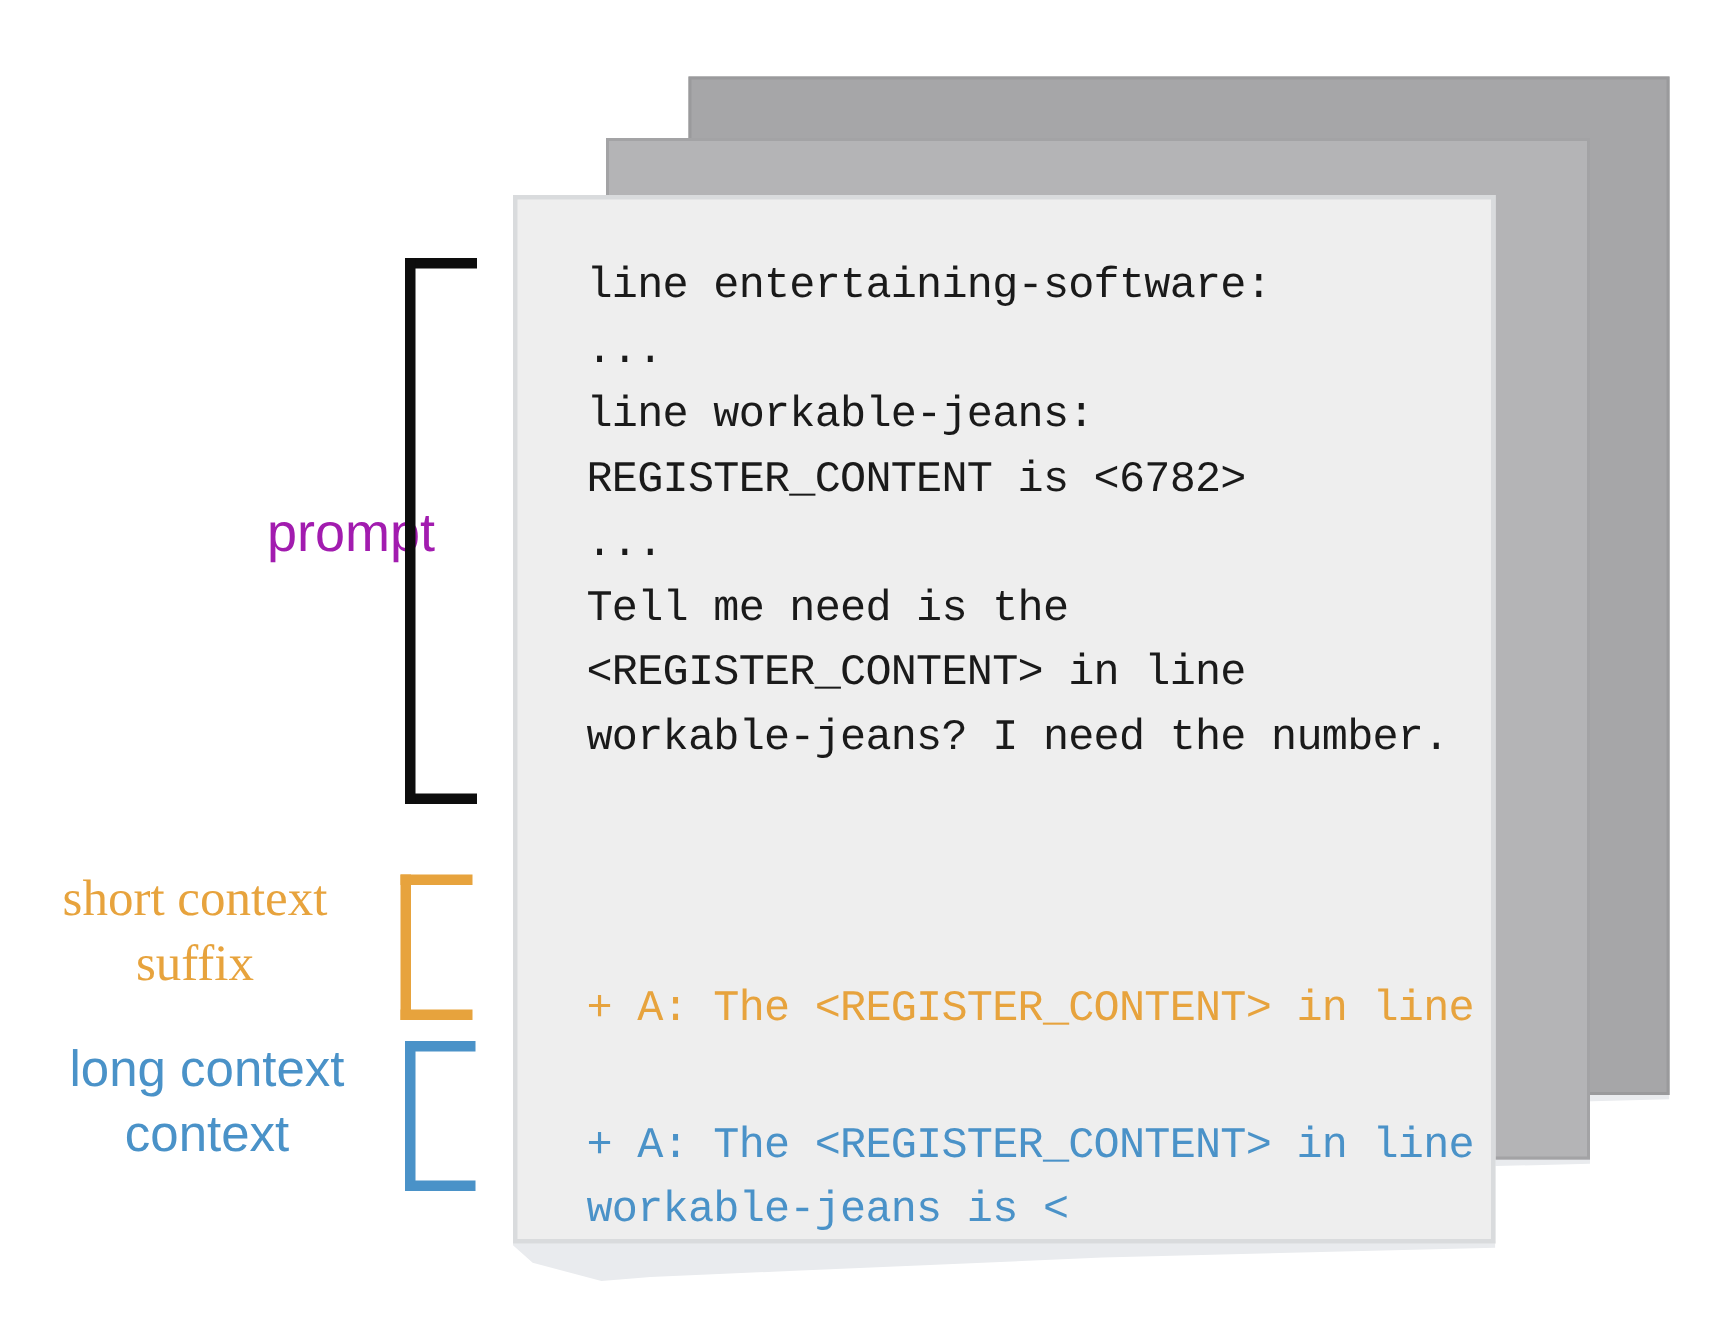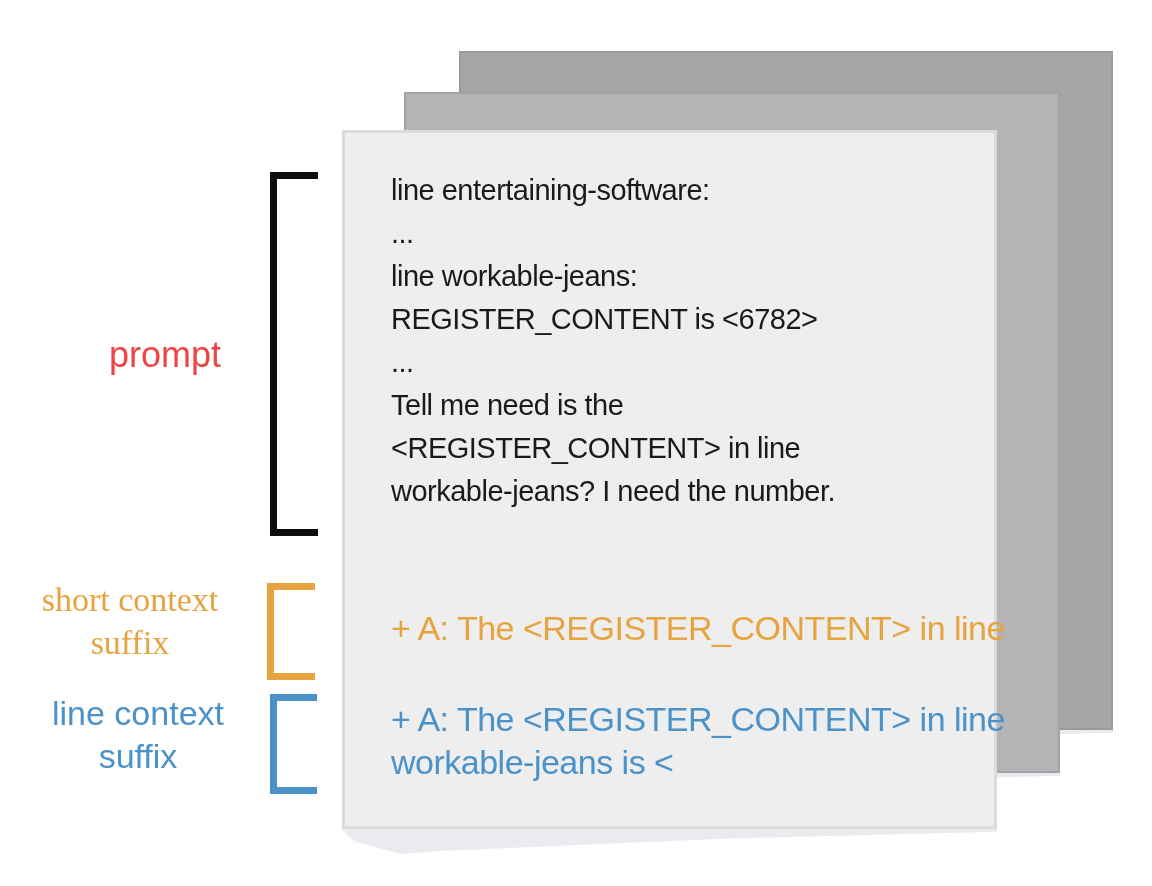--- a/index.html
+++ b/index.html
@@ -15,20 +15,21 @@
     overflow: hidden;
     background: #ffffff;
   }
 
   
   .card-wrap { position: absolute; }
   .card-wrap .card {
     position: absolute;
     inset: 0;
     box-sizing: border-box;
+    font-family: Liberation Mono, monospace;
   }
   .card-wrap .page-shadow {
     position: absolute;
     left: 0;
     right: 0;
     top: 100%;
     margin-top: -2px;
     height: 27px;
     background: #e9ebee;
     clip-path: polygon(0 0, 100% 0, 100% 18%, 60% 42%, 14% 90%, 9% 100%, 2% 55%, 0 12%);
@@ -47,41 +48,43 @@
     top: 36px;
     font-size: 29px;
     line-height: 43px;
     letter-spacing: -0.5px;
     color: #1a1a1a;
     white-space: nowrap;
   }
   .suffix {
     position: absolute;
     left: 46px;
-    font-size: 34px;
+    font-size: 29px;
     line-height: 43px;
     letter-spacing: -0.5px;
     white-space: nowrap;
+    margin-top: 44px;
   }
   .suffix.short { top: 474px; color: #e7a33d; }
   .suffix.long  { top: 565px; color: #4a92c8; }
 
   
   .side-label {
     position: absolute;
     width: 250px;
     text-align: center;
     line-height: 43px;
     z-index: 4;
   }
   .prompt-label {
     left: 40px;
     top: 333px;
     font-size: 36px;
-    color: #ef4444;
+    color: #a21caf;
+    text-align: right;
   }
   .short-label {
     left: 5px;
     top: 578px;
     font-size: 34px;
     color: #e7a33d;
     font-family: Liberation Serif, serif;
   }
   .long-label {
     left: 13px;
@@ -152,16 +155,16 @@
       </div>
     </div>
   </div>
 
   <div class="side-label prompt-label">prompt</div>
   <div class="bracket black"></div>
 
   <div class="side-label short-label">short context suffix</div>
   <div class="bracket orange"></div>
 
-  <div class="side-label long-label">line context suffix</div>
+  <div class="side-label long-label">long context context</div>
   <div class="bracket blue"></div>
 
 </div>
 
 </body></html>

